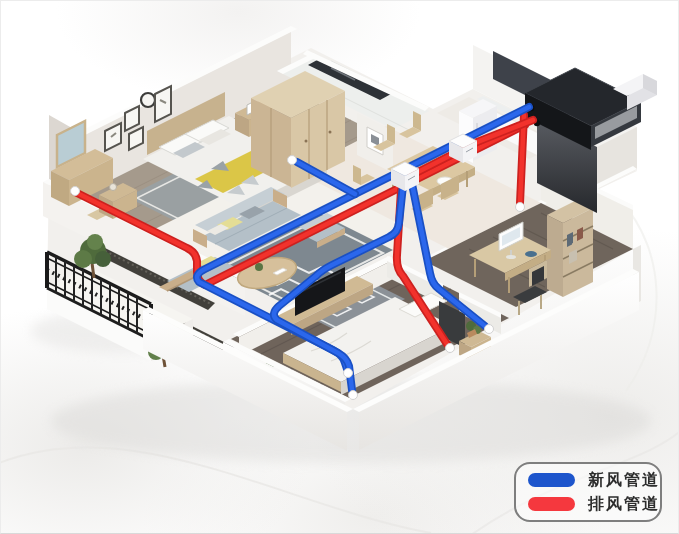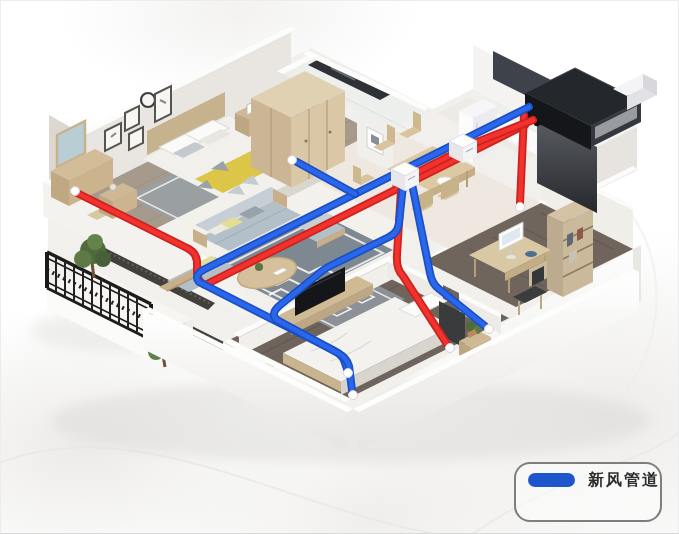--- a/index.html
+++ b/index.html
@@ -17,21 +17,21 @@
   svg{display:block;}
   .pipe-b-outer{stroke:var(--pipe-fresh-dark,#184fc2);stroke-width:8;fill:none;stroke-linecap:round;stroke-linejoin:round;}
   .pipe-b-inner{stroke:var(--pipe-fresh,#2b67ec);stroke-width:4.6;fill:none;stroke-linecap:round;stroke-linejoin:round;}
   .pipe-r-outer{stroke:var(--pipe-exhaust-dark,#cc2220);stroke-width:8;fill:none;stroke-linecap:round;stroke-linejoin:round;}
   .pipe-r-inner{stroke:var(--pipe-exhaust,#f2322c);stroke-width:4.6;fill:none;stroke-linecap:round;stroke-linejoin:round;}
   .vent{fill:#ffffff;stroke:#d2d2d2;stroke-width:1;}
   #legend{
     position:absolute;left:513px;top:461px;width:148px;height:60px;box-sizing:border-box;
     border:2px solid var(--legend-border,#7e7e7e);border-radius:16px;
     background:rgba(253,253,253,.55);
-    display:flex;flex-direction:column;justify-content:flex-start;gap:8px;padding:8px 12px;
+    display:flex;flex-direction:column;justify-content:flex-end;gap:8px;padding:8px 12px;
   }
   .legend-row{display:flex;align-items:center;gap:13px;}
   .legend-pill{width:47px;height:14px;border-radius:8px;flex:0 0 auto;}
   .legend-label{font-size:16px;font-weight:600;color:#2d2d2d;letter-spacing:2px;line-height:1;white-space:nowrap;}
 </style>
 </head>
 <body>
 
 <div id="stage">
 <svg width="679" height="534" viewBox="0 0 679 534">
@@ -476,14 +476,18 @@
     <polygon points="358,411 638,271 638,309 358,449" fill="url(#gWall)"></polygon>
     <polygon points="352,408 632,268 638,271 358,411" fill="#fdfdfc"></polygon>
   </g>
 </svg>
 
   <div id="legend">
     <div class="legend-row">
       <span class="legend-pill" style="background: rgb(29, 85, 204);"></span>
       <span class="legend-label">新风管道</span>
     </div>
+    <div class="legend-row">
+      <span class="legend-pill" style="background: rgb(245, 56, 62);"></span>
+      <span class="legend-label">排风管道</span>
+    </div>
   </div>
 </div>
 
 </body></html>

